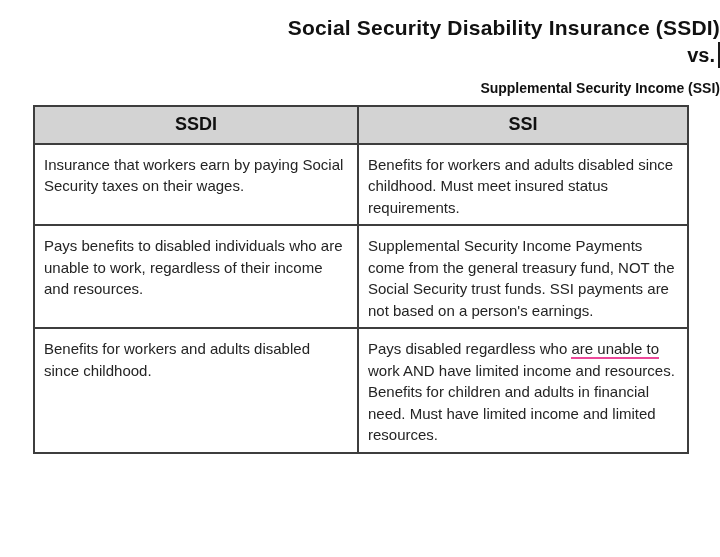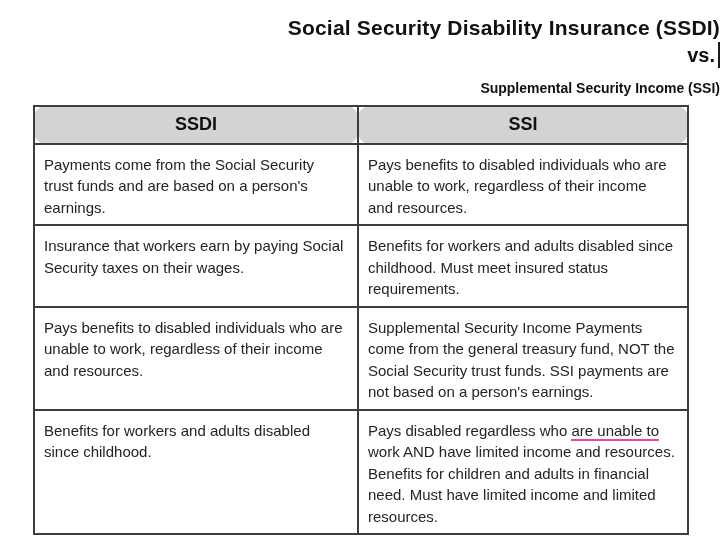--- a/index.html
+++ b/index.html
@@ -46,21 +46,20 @@
     border: 2px solid #3d3d3d;
   }
   table.cmp th {
     background: #d3d3d3;
     height: 38px;
     font-size: 18px;
     font-weight: bold;
     color: #111111;
     text-align: center;
     vertical-align: middle;
-    border-radius: 12px;
   }
   table.cmp col.c1 { width: 324px; }
   table.cmp col.c2 { width: 330px; }
   table.cmp td {
     vertical-align: top;
     padding: 9px 12px 6px 9px;
     font-size: 15px;
     line-height: 21.5px;
     color: #242424;
     background: #ffffff;
@@ -90,24 +89,20 @@
         <col class="c1">
         <col class="c2">
       </colgroup>
     <thead>
       <tr>
         <th>SSDI</th>
         <th>SSI</th>
       </tr>
     </thead>
     <tbody>
-      <tr class="r1">
-        <td>Payments come from the Social Security trust funds and are based on a person's earnings.</td>
-        <td>Pays benefits to disabled individuals who are unable to work, regardless of their income and resources.</td>
-      </tr>
       <tr class="r2">
         <td>Insurance that workers earn by paying Social Security taxes on their wages.</td>
         <td>Benefits for workers and adults disabled since childhood. Must meet insured status requirements.</td>
       </tr>
       <tr class="r3">
         <td>Pays benefits to disabled individuals who are unable to work, regardless of their income and resources.</td>
         <td>Supplemental Security Income Payments come from the general treasury fund, NOT the Social Security trust funds. SSI payments are not based on a person's earnings.</td>
       </tr>
       <tr class="r4">
         <td>Benefits for workers and adults disabled since childhood.</td>

